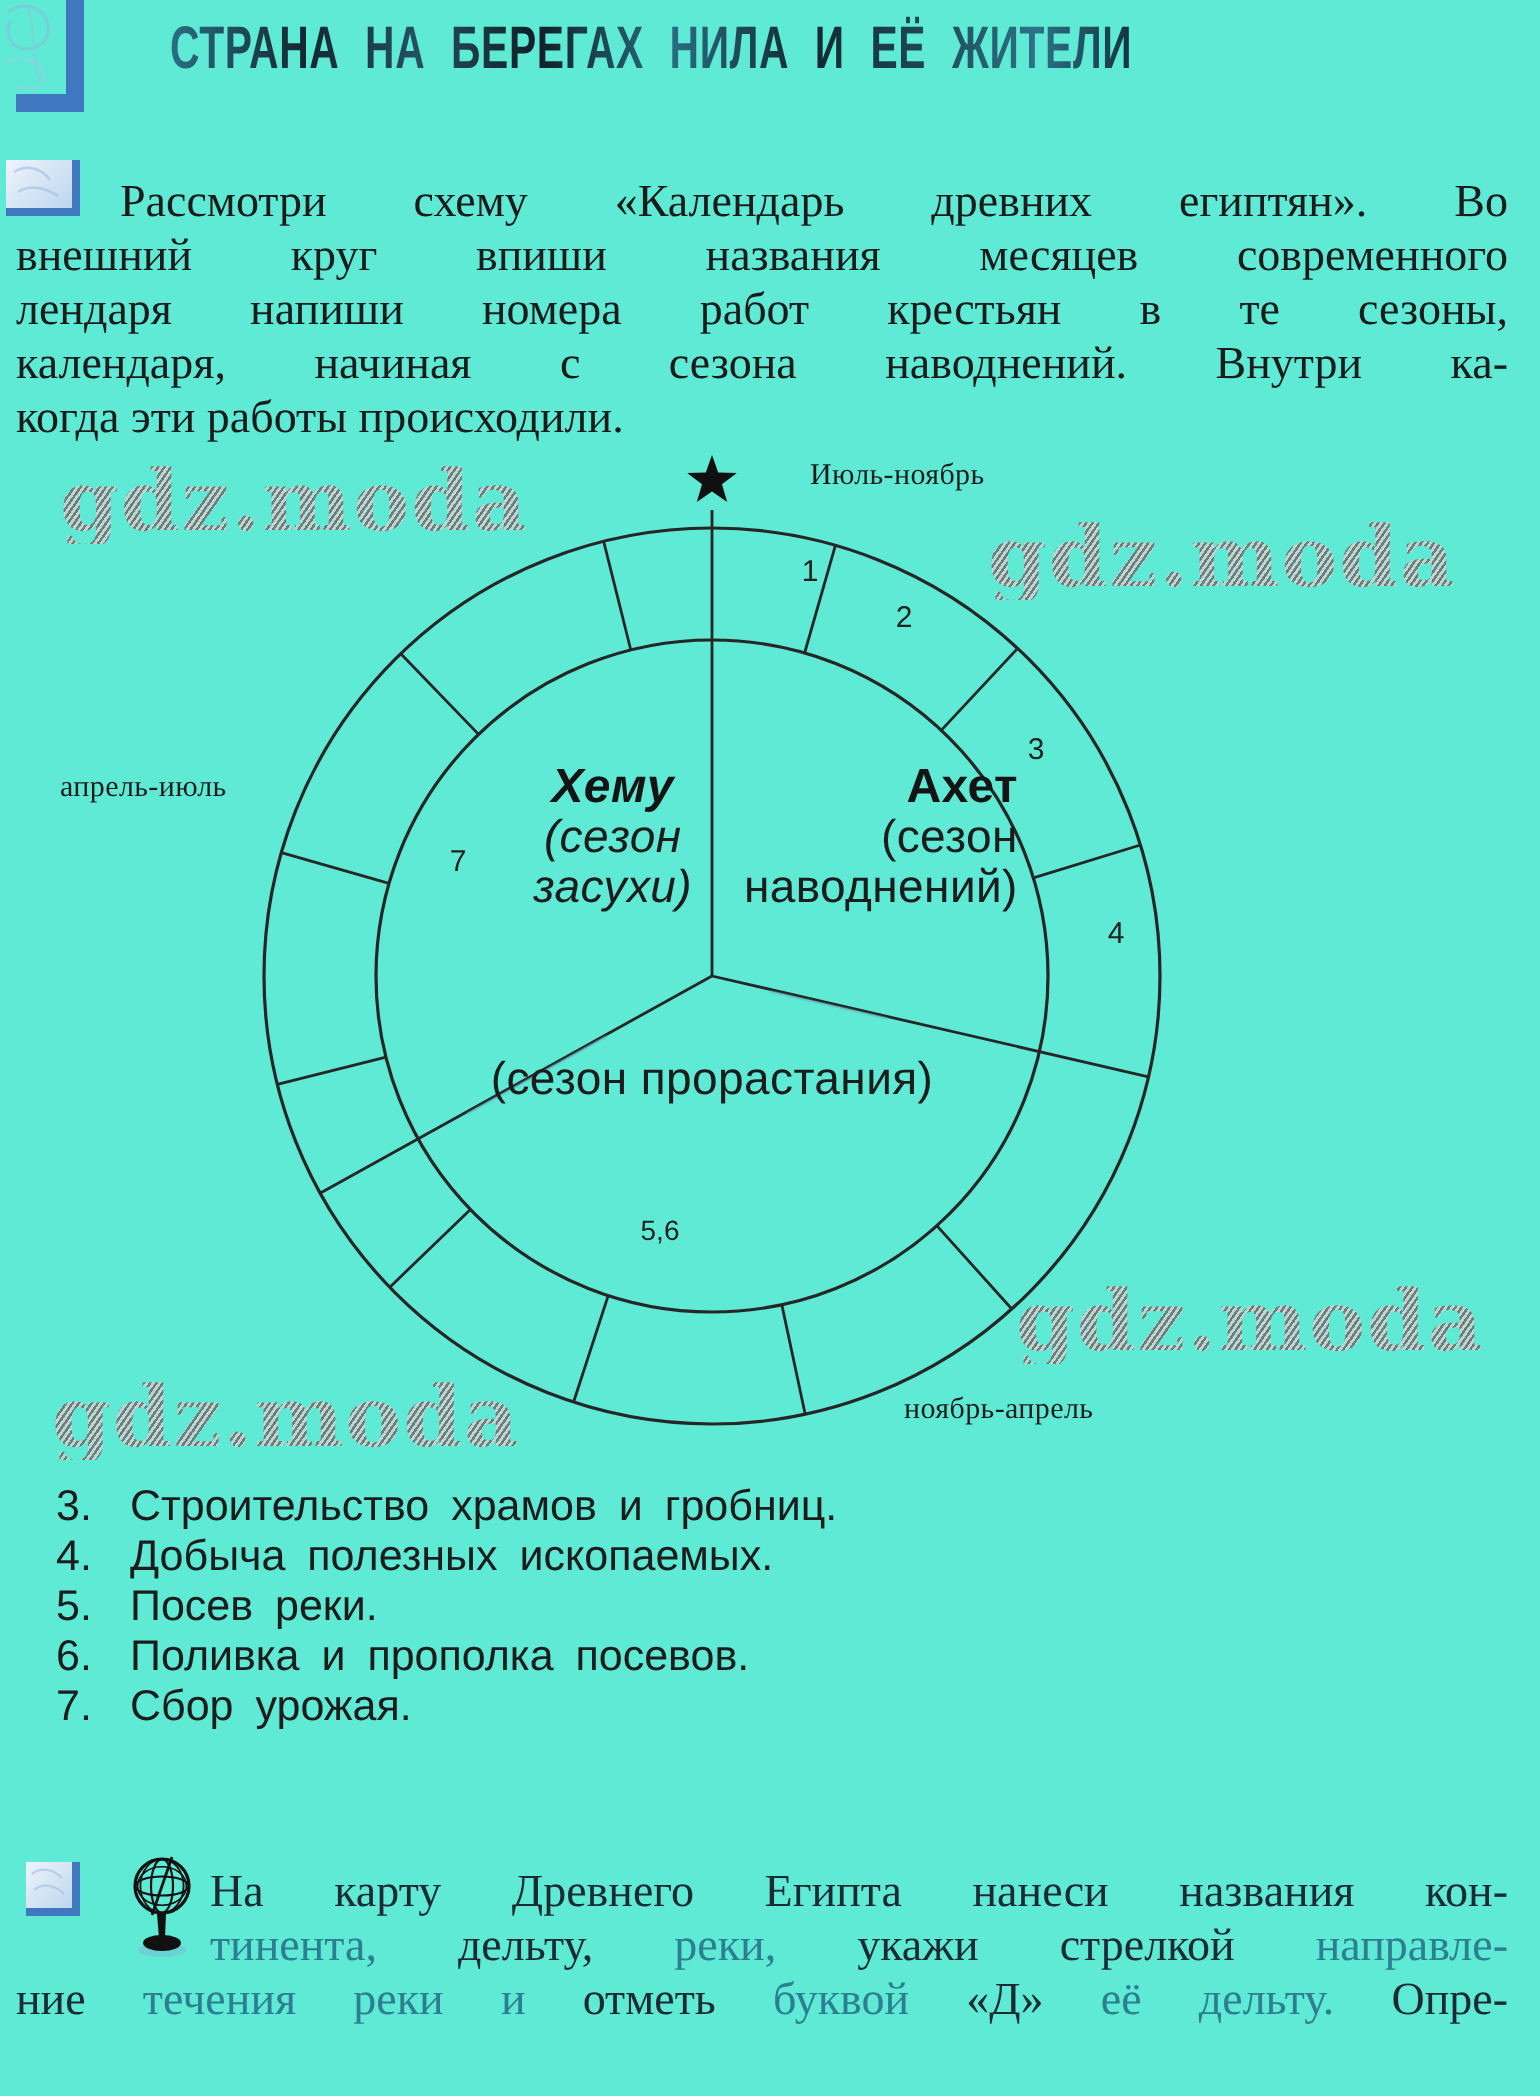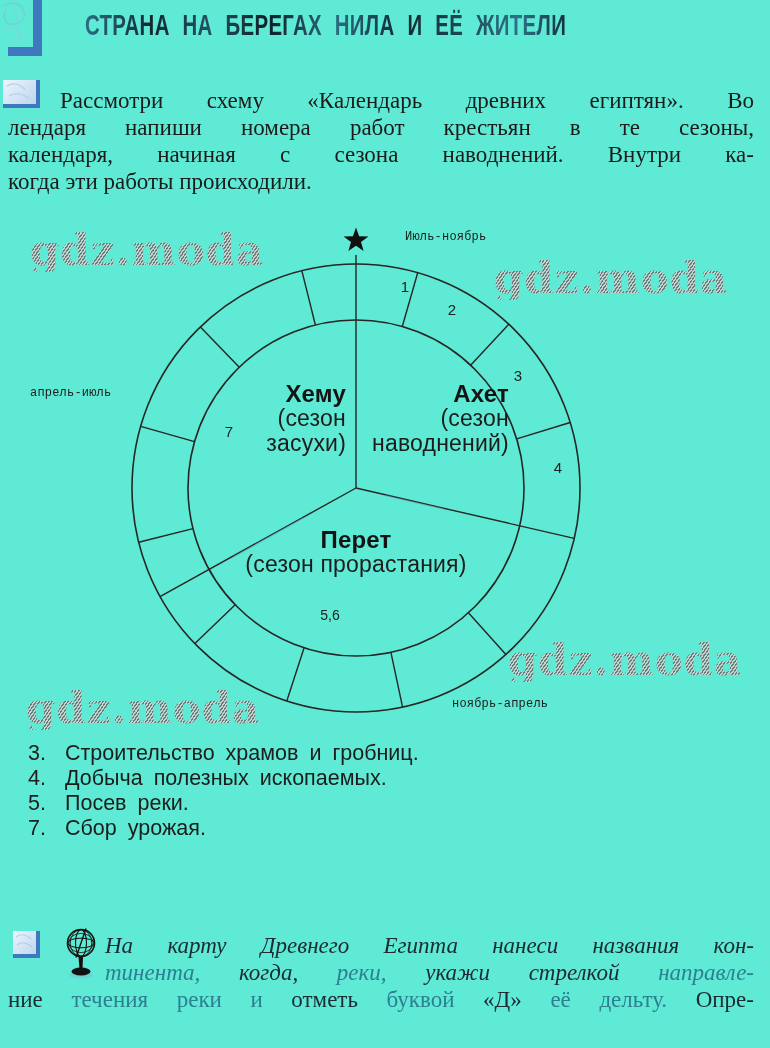--- a/index.html
+++ b/index.html
@@ -24,32 +24,32 @@
   #task1-icon{left:3px;top:80px;width:33px;height:24px;}
   #task2-icon{left:13px;top:931px;width:23px;height:23px;}
 
   
   .para{position:absolute;left:8px;width:746px;font-size:23px;}
   .para .line{text-align:justify;text-align-last:justify;line-height:27px;height:27px;overflow:visible;}
   .para .line.first{text-indent:52px;}
   .para .line.last{text-align-last:left;}
   #task1-para{top:87px;}
   #task2-para{top:932px;}
-  #task2-para .line.indent{padding-left:97px;font-style:italic;}
+  #task2-para .line.indent{padding-left:97px;}
 
   
   #diagram{position:absolute;left:0;top:225px;width:770px;height:515px;}
   #diagram svg.cal{position:absolute;left:0;top:0;}
-  .month-label{position:absolute;font-family:Liberation Mono, monospace;font-size:12px;color:#1d1d1d;letter-spacing:.2px;white-space:nowrap;}
+  .month-label{position:absolute;font-family:Liberation Serif, serif;font-size:15px;color:#1d1d1d;letter-spacing:.2px;white-space:nowrap;}
   #month-top{left:405px;top:5px;}
   #month-left{left:30px;top:161px;}
   #month-bottom{left:452px;top:472px;}
   .season{position:absolute;font-family:"Liberation Sans",sans-serif;line-height:25px;font-size:23px;color:#1c1c1c;letter-spacing:.2px;}
   .season .nm{font-weight:bold;font-size:24px;color:#141414;}
-  #season-khemu{right:424px;top:156px;text-align:right;}
+  #season-khemu{right:424px;top:156px;text-align:center;font-style:italic;}
   #season-akhet{left:372px;top:156px;text-align:right;}
   #season-peret{left:206px;top:302px;width:300px;text-align:center;}
   .ring-num{position:absolute;transform:translate(-50%,-50%);font-family:"Liberation Sans",sans-serif;font-size:15px;color:#222;white-space:nowrap;}
 
   
   .wm{position:absolute;font-family:"DejaVu Serif",serif;font-weight:bold;font-size:42px;line-height:1;
       letter-spacing:1px;white-space:nowrap;opacity:.85;
       background:repeating-linear-gradient(125deg,#6b6b6b 0 1.2px,#d2d2d2 1.2px 2.6px);
       -webkit-background-clip:text;background-clip:text;color:transparent;}
   #wm1{left:30px;top:230px;}
@@ -80,20 +80,21 @@
   <div class="bracket-h"></div>
   <div class="page-title">СТРАНА НА БЕРЕГАХ НИЛА И ЕЁ ЖИТЕЛИ</div>
 
   <div class="task-icon" id="task1-icon">
     <svg width="33" height="24" viewBox="0 0 33 24">
         <path d="M4,6 C10,2 18,4 22,10 M6,16 C12,12 20,14 26,18" fill="none" stroke="#9cbce0" stroke-width="1.2" opacity="0.6"></path>
       </svg>
   </div>
   <div class="para" id="task1-para">
     <div class="line first">Рассмотри схему «Календарь древних египтян». Во</div>
+    <div class="line">внешний круг впиши названия месяцев современного</div>
     <div class="line">лендаря напиши номера работ крестьян в те сезоны,</div>
     <div class="line">календаря, начиная с сезона наводнений. Внутри ка-</div>
     <div class="line last">когда эти работы происходили.</div>
   </div>
 
   <div id="diagram">
     <svg class="cal" width="770" height="515" viewBox="0 0 770 515">
       <g fill="none" stroke="#262626" stroke-width="1.6">
         <circle cx="356" cy="263" r="224"></circle>
         <circle cx="356" cy="263" r="168"></circle>
@@ -132,41 +133,41 @@
       <div class="nm">Хему</div>
       <div>(сезон</div>
       <div>засухи)</div>
     </div>
     <div class="season" id="season-akhet">
       <div class="nm">Ахет</div>
       <div>(сезон</div>
       <div>наводнений)</div>
     </div>
     <div class="season" id="season-peret">
-      <div class="nm">Перет</div>
       <div>(сезон прорастания)</div>
     </div>
 
     <div class="ring-num" style="left:405px;top:61px;">1</div>
     <div class="ring-num" style="left:452px;top:84px;">2</div>
     <div class="ring-num" style="left:518px;top:150px;">3</div>
     <div class="ring-num" style="left:558px;top:242px;">4</div>
     <div class="ring-num" style="left:229px;top:206px;">7</div>
     <div class="ring-num" style="left:330px;top:390px;font-size:14px;">5,6</div>
   </div>
 
   <div class="wm" id="wm1">gdz.moda</div>
   <div class="wm" id="wm2">gdz.moda</div>
   <div class="wm" id="wm3">gdz.moda</div>
   <div class="wm" id="wm4">gdz.moda</div>
 
   <div id="works">
     <div class="work"><span class="num">3.</span><span>Строительство храмов и гробниц.</span></div>
     <div class="work"><span class="num">4.</span><span>Добыча полезных ископаемых.</span></div>
     <div class="work"><span class="num">5.</span><span>Посев реки.</span></div>
+    <div class="work"><span class="num">6.</span><span>Поливка и прополка посевов.</span></div>
     <div class="work"><span class="num">7.</span><span>Сбор урожая.</span></div>
   </div>
 
   <div class="task-icon" id="task2-icon">
     <svg width="23" height="23" viewBox="0 0 23 23">
         <path d="M3,6 C8,2 14,4 18,8 M4,14 C9,10 15,12 19,16" fill="none" stroke="#9cbce0" stroke-width="1.1" opacity="0.6"></path>
       </svg>
   </div>
   <svg id="globe" width="42" height="54" viewBox="0 0 42 54">
     <ellipse cx="21" cy="48" rx="12" ry="3.5" fill="#7fb3d8" opacity="0.45"></ellipse>
@@ -174,17 +175,17 @@
     <ellipse cx="21" cy="16" rx="5.5" ry="13.4" fill="none" stroke="#111" stroke-width="1.1"></ellipse>
     <ellipse cx="21" cy="16" rx="10.8" ry="13.4" fill="none" stroke="#111" stroke-width="0.9"></ellipse>
     <ellipse cx="21" cy="16" rx="13.3" ry="4.8" fill="none" stroke="#111" stroke-width="1"></ellipse>
     <ellipse cx="21" cy="16" rx="12.2" ry="9.6" fill="none" stroke="#111" stroke-width="0.8"></ellipse>
     <line x1="26" y1="1.5" x2="16" y2="30.5" stroke="#111" stroke-width="1.4"></line>
     <path d="M18.5,30 L23,30 L22.5,42 L19.5,42 Z" fill="#111"></path>
     <ellipse cx="21" cy="44.5" rx="9.5" ry="4" fill="#111"></ellipse>
   </svg>
   <div class="para" id="task2-para">
     <div class="line indent"><span style="color: rgb(27, 42, 51);">На карту Древнего Египта нанеси названия кон-</span></div>
-    <div class="line indent"><span style="color: rgb(46, 126, 146);">тинента, </span><span style="color: rgb(27, 42, 51);">когда, </span><span style="color: rgb(46, 126, 146);">реки, </span><span style="color: rgb(27, 42, 51);">укажи стрелкой </span><span style="color: rgb(46, 126, 146);">направле-</span></div>
+    <div class="line indent"><span style="color: rgb(46, 126, 146);">тинента, </span><span style="color: rgb(27, 42, 51);">дельту, </span><span style="color: rgb(46, 126, 146);">реки, </span><span style="color: rgb(27, 42, 51);">укажи стрелкой </span><span style="color: rgb(46, 126, 146);">направле-</span></div>
     <div class="line"><span style="color: rgb(27, 42, 51);">ние </span><span style="color: rgb(46, 126, 146);">течения реки и </span><span style="color: rgb(27, 42, 51);">отметь </span><span style="color: rgb(46, 126, 146);">буквой </span><span style="color: rgb(27, 42, 51);">«Д» </span><span style="color: rgb(46, 126, 146);">её </span><span style="color: rgb(46, 126, 146);">дельту. </span><span style="color: rgb(27, 42, 51);">Опре-</span></div>
   </div>
 
 </div>
 
 </body></html>

